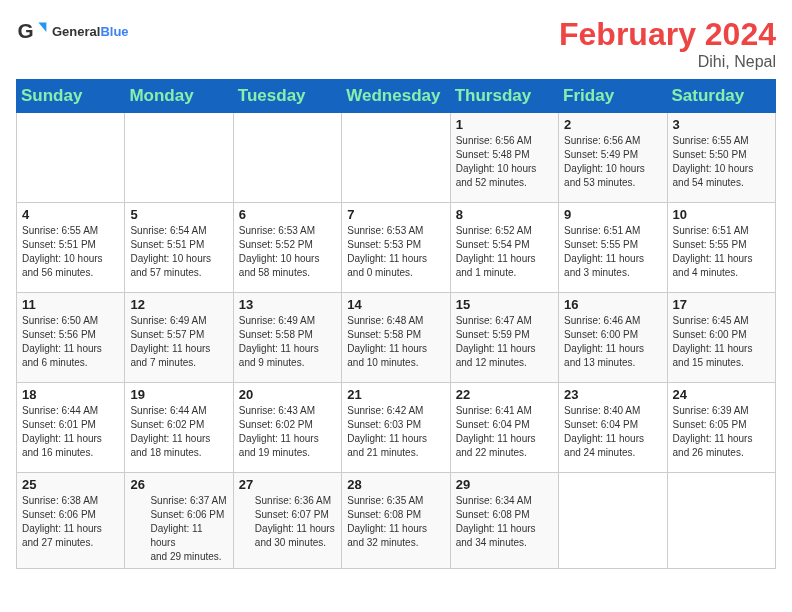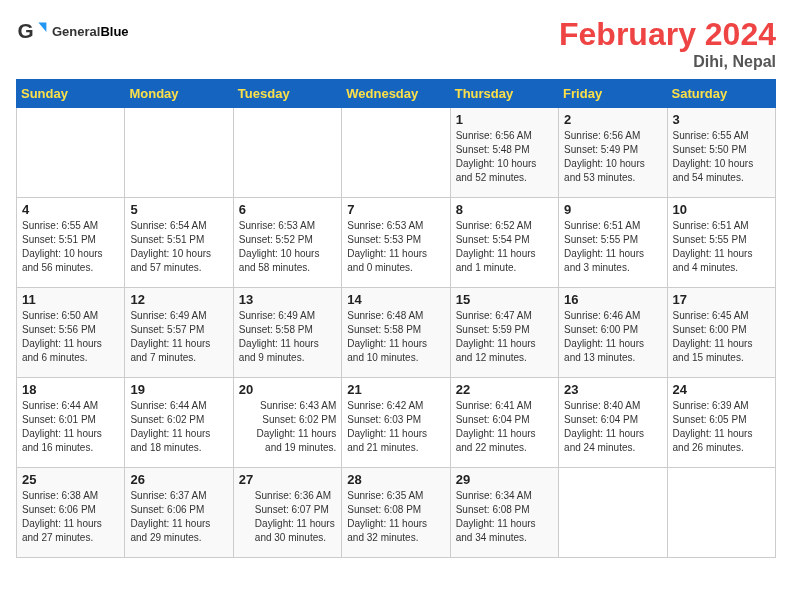--- a/index.html
+++ b/index.html
@@ -29,31 +29,31 @@
       text-align: right;
     }
     .title-block h1 {
       font-size: 32px;
       font-weight: bold;
       color: #ef4444;
     }
     .title-block h2 {
       font-size: 16px;
       color: #555;
-      font-weight: bold;
+      font-weight: normal;
     }
     table {
       width: 100%;
       border-collapse: collapse;
       table-layout: fixed;
     }
     thead th {
       background-color: #1565C0;
-      color: #fde047;
-      font-size: 13px;
+      color: #86efac;
+      font-size: 17px;
       font-weight: bold;
       padding: 6px 4px;
       text-align: left;
       border: 1px solid #1565C0;
     }
     tbody td {
       border: 1px solid #ccc;
       vertical-align: top;
       padding: 4px 5px;
       font-size: 10.5px;
@@ -84,21 +84,21 @@
 <body>
 
 <div class="header">
   <div class="logo">
     <svg class="logo-icon" viewBox="0 0 40 40">
       <text x="2" y="28" font-size="26" font-weight="bold" fill="#333" font-family="Arial">G</text>
       <polygon points="28,8 38,8 38,20" fill="#2196F3"></polygon>
     </svg>
     <div>
       <div style="font-size:13px; font-weight:bold; color:#333; line-height:1.1;">
-        <span style="color:#333;">General</span><span style="color:#000000;">Blue</span>
+        <span style="color:#333;">General</span><span style="color:#3b82f6;">Blue</span>
       </div>
     </div>
   </div>
   <div class="title-block">
     <h1>February 2024</h1>
     <h2>Dihi, Nepal</h2>
   </div>
 </div>
 
 <table>
@@ -253,21 +253,21 @@
         </td>
         <td>
           <span class="day-num">19</span>
           <div class="day-info" style="white-space: pre-line;">Sunrise: 6:44 AM
 Sunset: 6:02 PM
 Daylight: 11 hours
 and 18 minutes.</div>
         </td>
         <td>
           <span class="day-num">20</span>
-          <div class="day-info" style="white-space: pre-line; text-align: right;">Sunrise: 6:43 AM
+          <div class="day-info" style="white-space: pre-line;">Sunrise: 6:43 AM
 Sunset: 6:02 PM
 Daylight: 11 hours
 and 19 minutes.</div>
         </td>
         <td>
           <span class="day-num">21</span>
           <div class="day-info" style="white-space: pre-line;">Sunrise: 6:42 AM
 Sunset: 6:03 PM
 Daylight: 11 hours
 and 21 minutes.</div>
@@ -297,21 +297,21 @@
       <tr>
         <td>
           <span class="day-num">25</span>
           <div class="day-info" style="white-space: pre-line;">Sunrise: 6:38 AM
 Sunset: 6:06 PM
 Daylight: 11 hours
 and 27 minutes.</div>
         </td>
         <td>
           <span class="day-num">26</span>
-          <div class="day-info" style="white-space: pre-line;">Sunrise: 6:37 AM
+          <div class="day-info" style="white-space: pre-line; margin-left: 20px;">Sunrise: 6:37 AM
 Sunset: 6:06 PM
 Daylight: 11 hours
 and 29 minutes.</div>
         </td>
         <td>
           <span class="day-num">27</span>
           <div class="day-info" style="white-space: pre-line; margin-left: 16px;">Sunrise: 6:36 AM
 Sunset: 6:07 PM
 Daylight: 11 hours
 and 30 minutes.</div>

